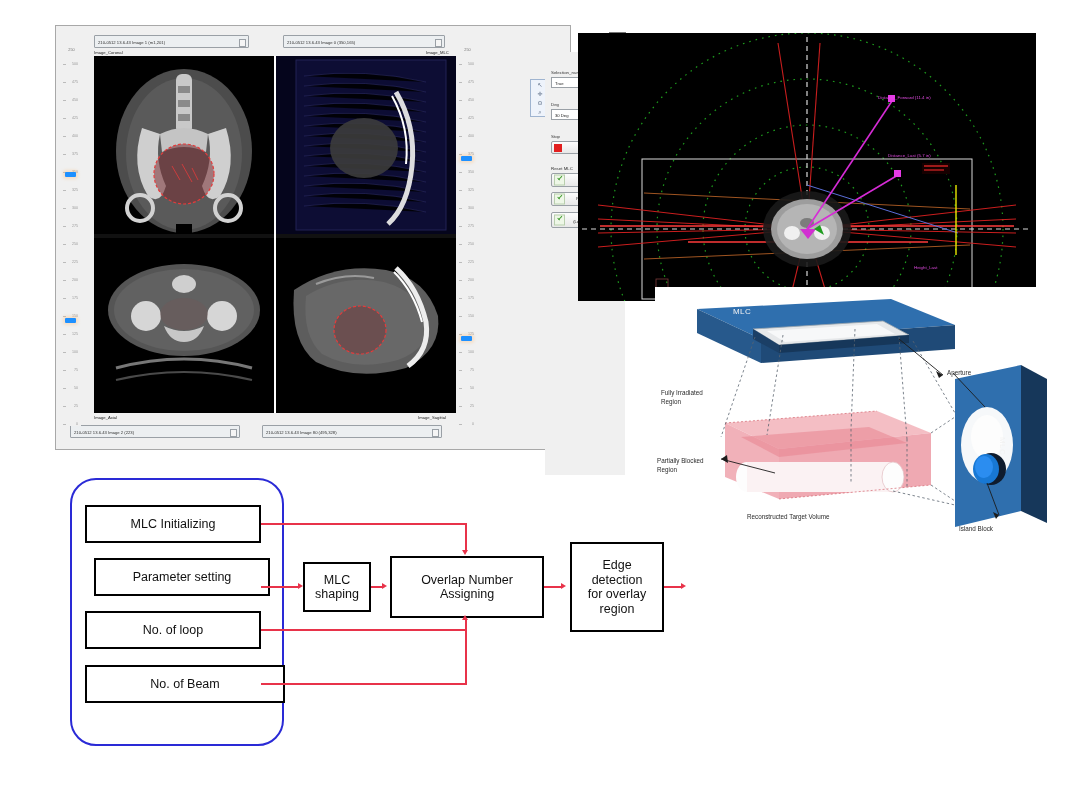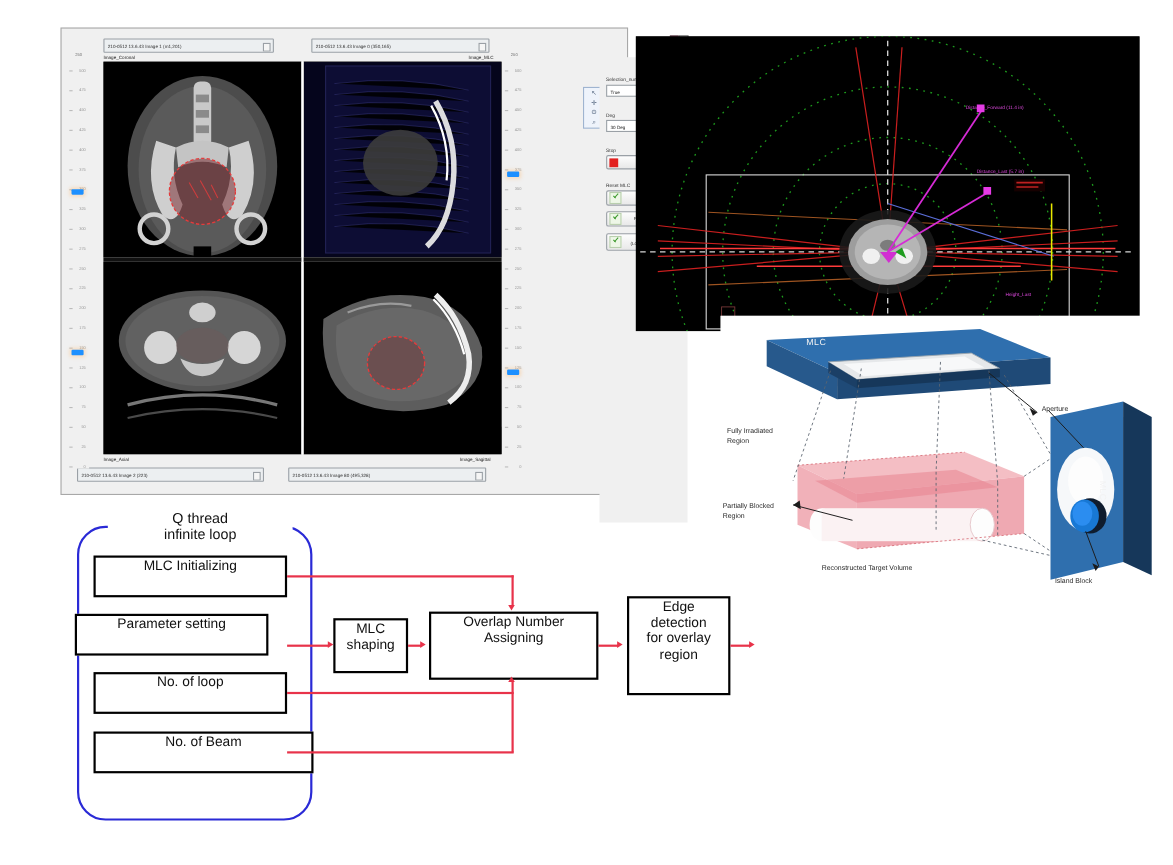--- a/index.html
+++ b/index.html
@@ -78,21 +78,21 @@
            line-height:1.35;}
   .mlc-txt.white{color:#f2f2f2;font-size:8px;letter-spacing:.4px;}
 
   
   #flow{position:absolute;left:50px;top:460px;width:740px;height:300px;}
   #loop-box{position:absolute;left:20px;top:18px;width:214px;height:268px;
        border:2.6px solid #2a2ad6;border-radius:26px;box-sizing:border-box;}
   #loop-title{position:absolute;left:48px;top:2px;width:160px;text-align:center;
        font-size:13px;line-height:1.18;color:#111;background:#fff;padding:1px 4px;}
   .fbox{position:absolute;border:2.6px solid #000;background:#fff;box-sizing:border-box;
-       display:flex;justify-content:center;text-align:center;
+       display:flex;align-items:center;justify-content:center;text-align:center;
        font-size:12.5px;color:#111;line-height:1.16;}
   .conn{position:absolute;background:#e8334a;}
   .arrowR{position:absolute;width:0;height:0;border-top:3.4px solid transparent;
        border-bottom:3.4px solid transparent;border-left:5px solid #e8334a;}
   .arrowD{position:absolute;width:0;height:0;border-left:3.4px solid transparent;
        border-right:3.4px solid transparent;border-top:5px solid #e8334a;}
   .arrowU{position:absolute;width:0;height:0;border-left:3.4px solid transparent;
        border-right:3.4px solid transparent;border-bottom:5px solid #e8334a;}
 </style>
 </head>
@@ -442,27 +442,25 @@
 Region</span></div>
   <div class="mlc-txt" style="left:2px;top:170px;white-space:pre;"><span>Partially Blocked
 Region</span></div>
   <div class="mlc-txt" style="left:92px;top:226px;">Reconstructed Target Volume</div>
   <div class="mlc-txt" style="left:304px;top:238px;">Island Block</div>
 </div>
 
 <div id="flow">
 
   <div id="loop-box"></div>
-  <div id="loop-title" style="white-space:pre;"><span>Q thread
-infinite loop</span></div>
 
   <div class="fbox" style="left:35px;top:45px;width:176px;height:38px;">
     <span>MLC Initializing</span>
   </div>
-  <div class="fbox" style="left:18px;top:98px;width:176px;height:38px;">
+  <div class="fbox" style="left:44px;top:98px;width:176px;height:38px;">
     <span>Parameter setting</span>
   </div>
   <div class="fbox" style="left:35px;top:151px;width:176px;height:38px;">
     <span>No. of loop</span>
   </div>
   <div class="fbox" style="left:35px;top:205px;width:200px;height:38px;">
     <span>No. of Beam</span>
   </div>
 
   <div class="fbox" style="left:253px;top:102px;width:68px;height:50px;white-space:pre;">

